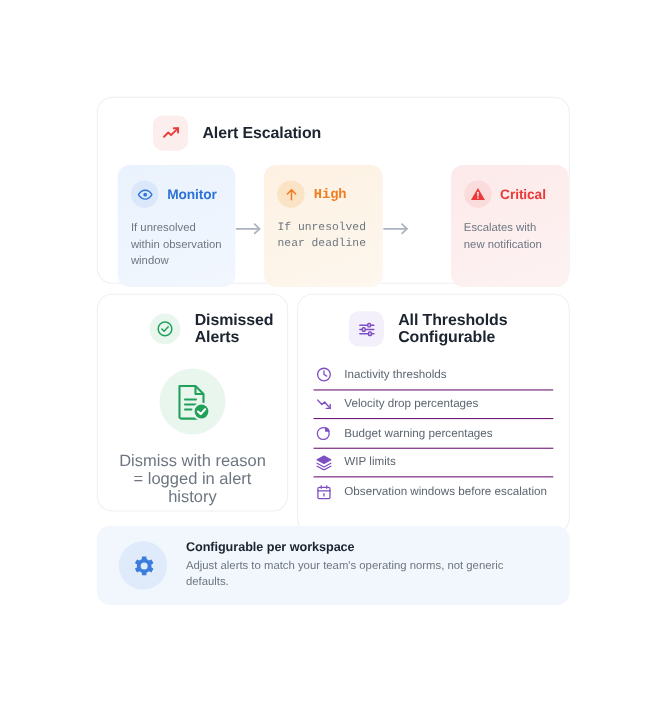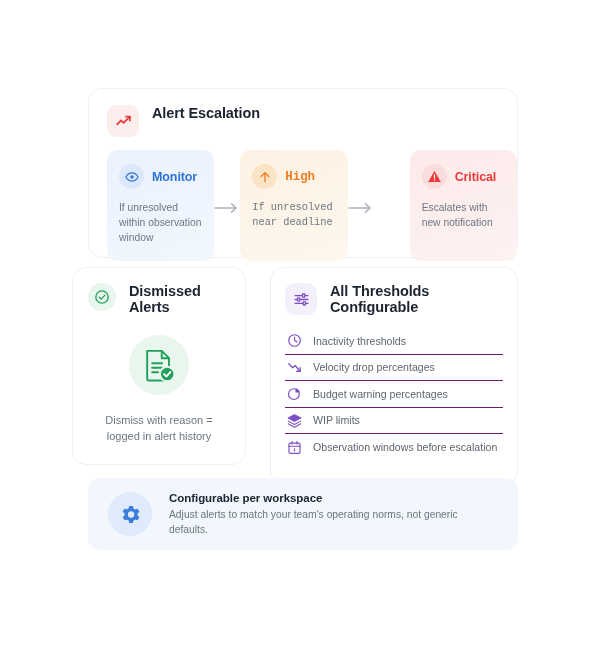--- a/index.html
+++ b/index.html
@@ -28,22 +28,23 @@
   
   #escalation-panel {
     left: 88px;
     top: 88px;
     width: 430px;
     height: 170px;
     padding: 16px 18px;
   }
   .panel-header {
     display: flex;
-    align-items: flex-start;
+    align-items: center;
     gap: 13px;
+    margin-left: 32px;
   }
   .hdr-badge {
     width: 32px; height: 32px;
     border-radius: 9px;
     display: flex; align-items: center; justify-content: center;
     flex: 0 0 auto;
   }
   .hdr-badge.red   { background: #fdeeee; }
   .hdr-badge.purple{ background: #f4f0fb; }
   .hdr-badge.green-circle {
@@ -108,41 +109,41 @@
   .connector {
     flex: 1 1 auto;
     display: flex;
     align-items: center;
     justify-content: center;
     padding-top: 4px;
   }
 
   
   #dismissed-panel {
-    left: 72px;
+    left: 88px;
     top: 267px;
     width: 174px;
     height: 198px;
     padding: 15px 15px;
   }
   .dismissed-hero {
     margin-top: 20px;
     display: flex;
     justify-content: center;
   }
   .hero-circle {
     width: 60px; height: 60px;
     border-radius: 50%;
     background: #e9f6ee;
     display: flex; align-items: center; justify-content: center;
   }
   .dismissed-caption {
     margin-top: 17px;
     text-align: center;
-    font-size: 11px;
+    font-size: 15px;
     line-height: 16px;
     color: #6d7681;
   }
 
   
   #thresholds-panel {
     left: 270px;
     top: 267px;
     width: 248px;
     height: 218px;

